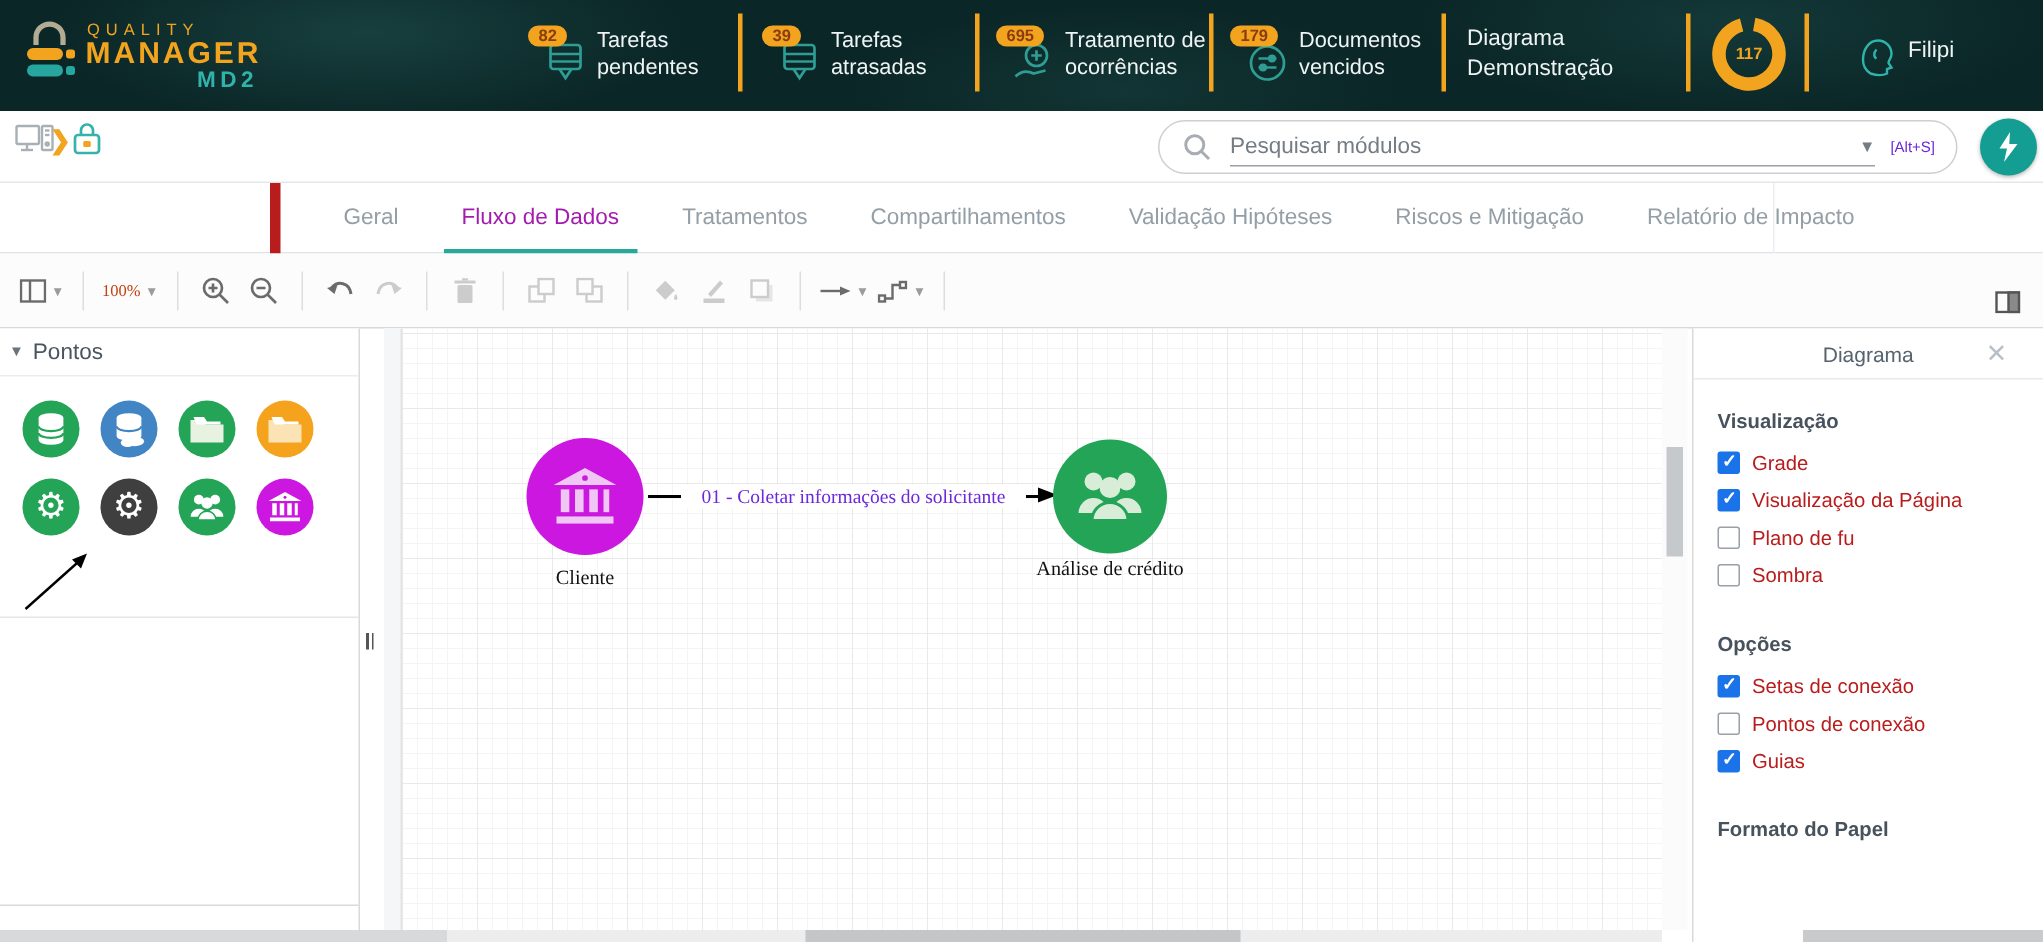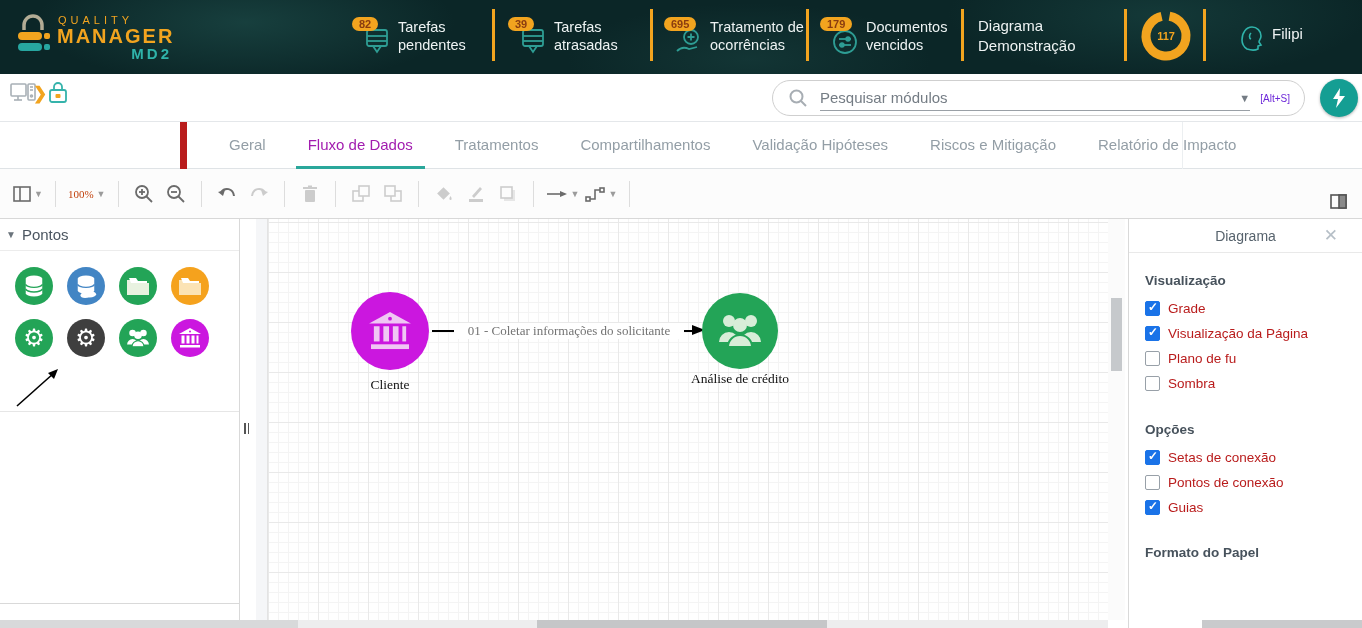--- a/index.html
+++ b/index.html
@@ -102,21 +102,21 @@
     background-position:12px 3px; overflow:hidden; }
   .page-margin { position:absolute; left:0; top:0; width:12px; height:100%; background:#f5f6f8;
     border-right:1px solid #e3e3e3; }
   .node { position:absolute; border-radius:50%; display:flex; align-items:center; justify-content:center; }
   .node-label { position:absolute; text-align:center; font-family:"Liberation Serif", serif;
     font-size:13.5px; color:#111; }
   #edge-line { position:absolute; left:176px; top:111px; width:262px; height:1.5px; background:#000; }
   #edge-head { position:absolute; left:436px; top:106px; width:0; height:0;
     border-left:13px solid #000; border-top:5.5px solid transparent; border-bottom:5.5px solid transparent; }
   #edge-label { position:absolute; left:198px; top:104px; width:230px; text-align:center;
-    font-family:"Liberation Serif", serif; font-size:13px; color:#737373; background:#fff; }
+    font-family:"Liberation Serif", serif; font-size:13px; color:#6d28d9; background:#fff; }
 
   
   #v-scroll { position:absolute; left:1108px; top:0; width:17px; height:401px; background:#fbfbfb; }
   #v-thumb { position:absolute; left:3px; top:79px; width:11px; height:73px; background:#c6c9cc; }
 
   
   #rightpanel { position:absolute; left:1128px; top:0; width:234px; height:409px; background:#fff;
     border-left:1px solid #d9d9d9; font-size:13.5px; }
   .rp-title-row { height:34px; border-bottom:1px solid #e9e9e9; position:relative;
     display:flex; align-items:center; justify-content:center; }

